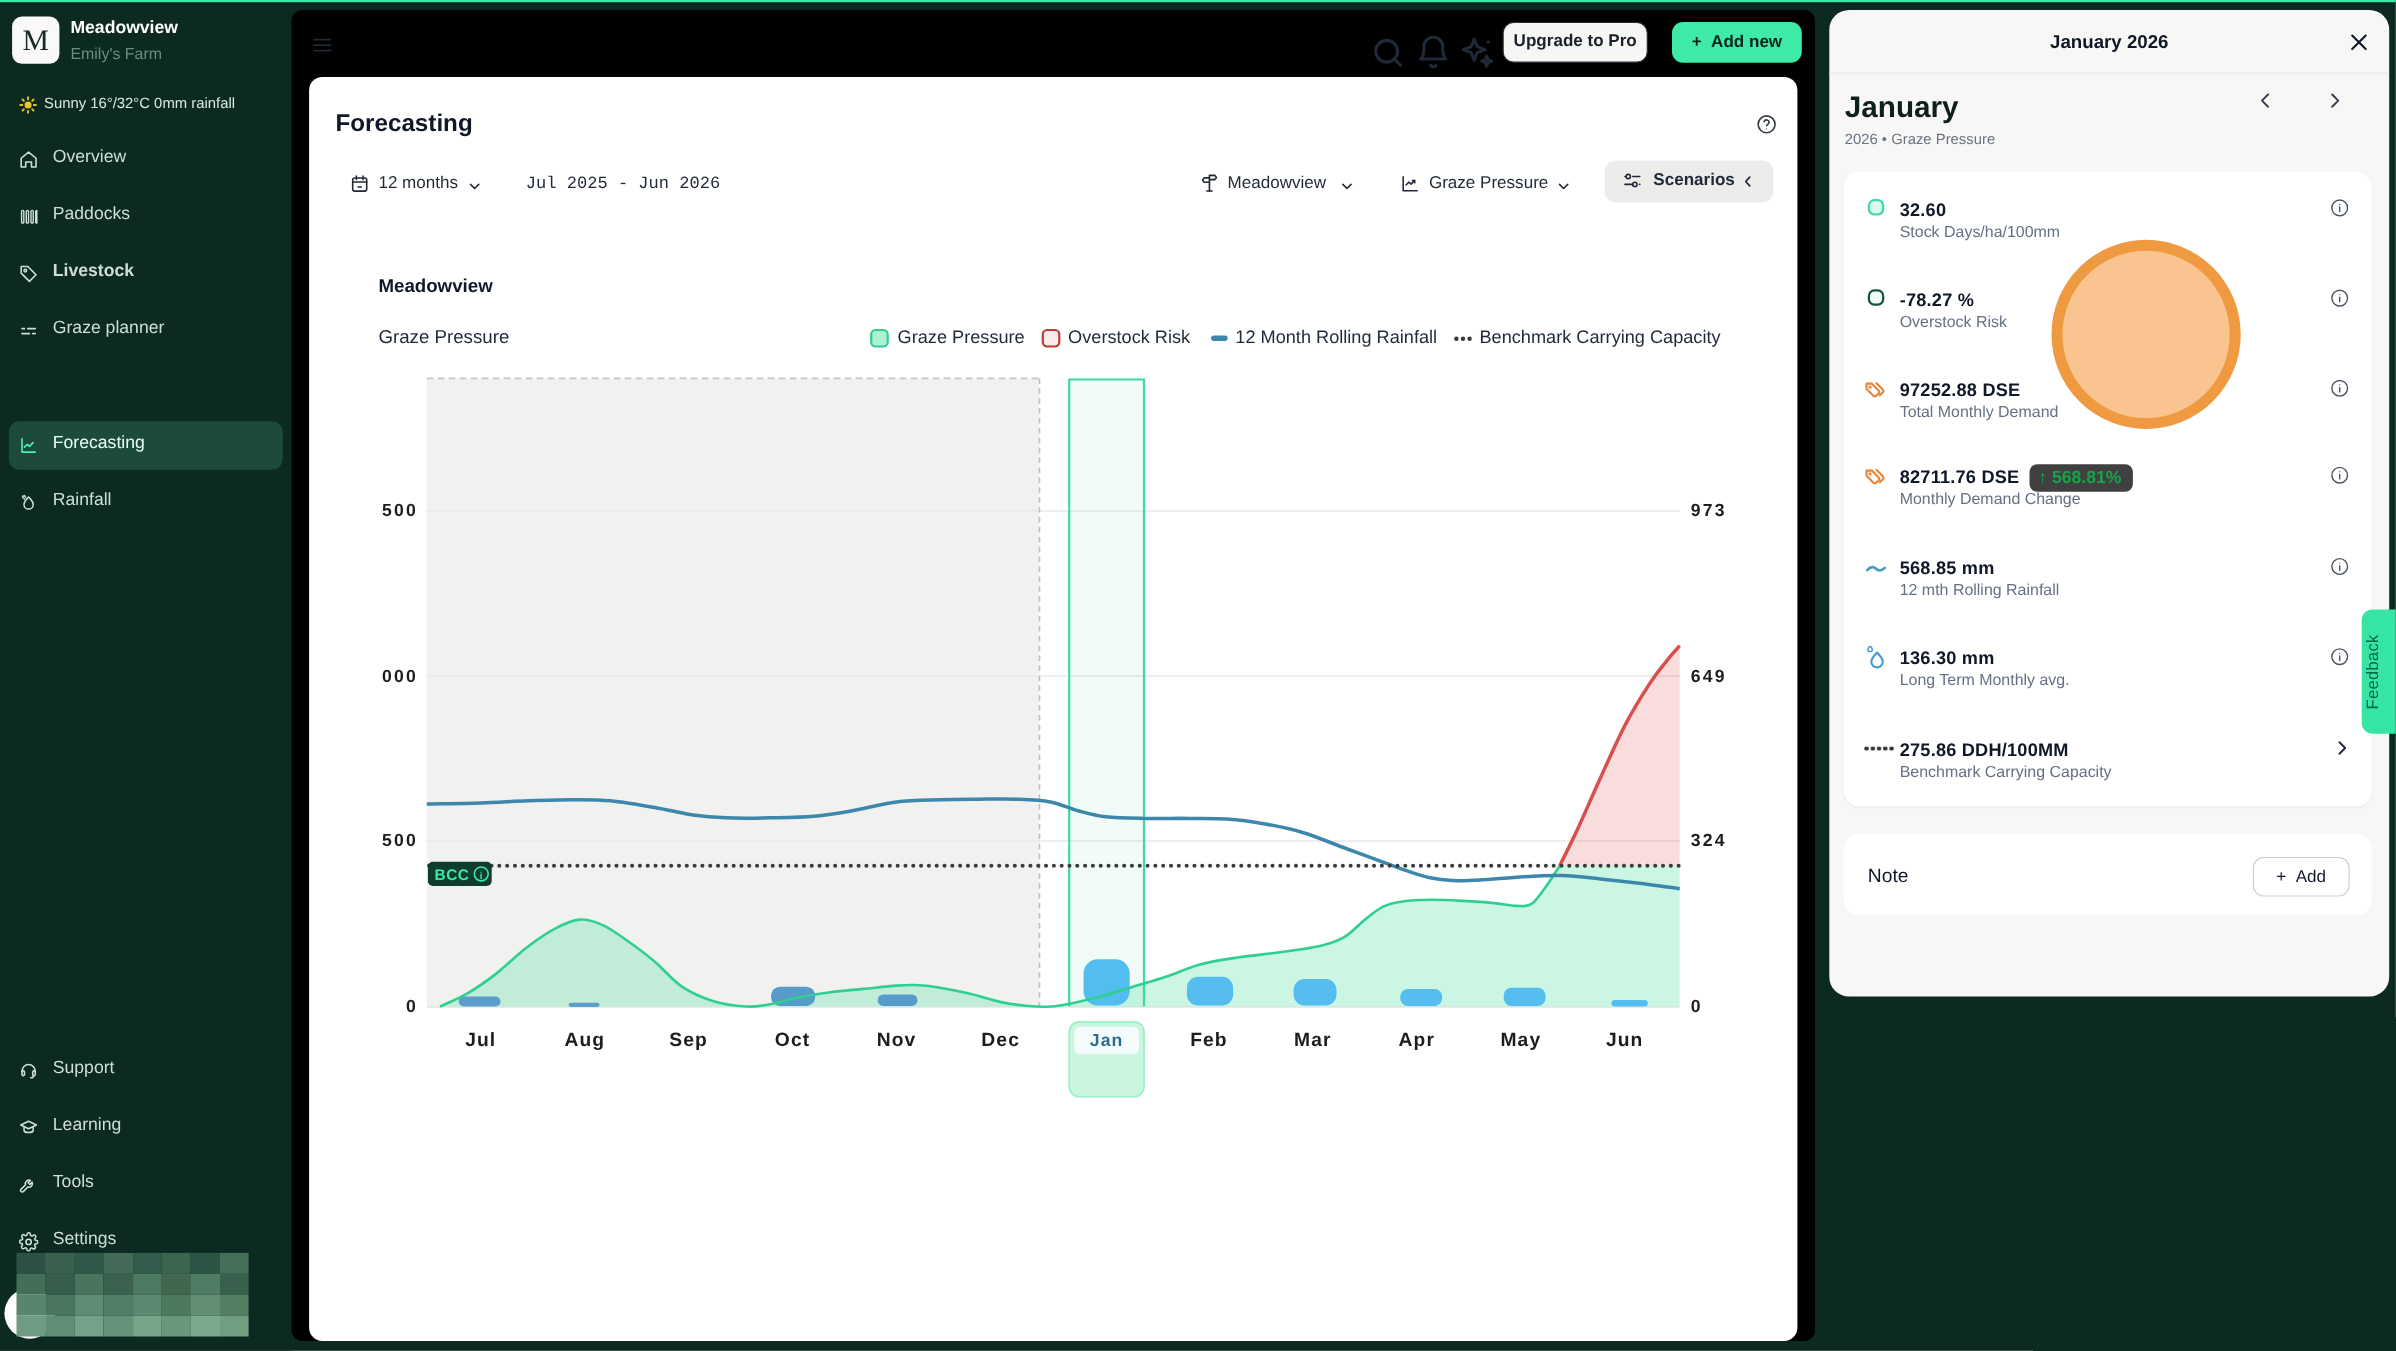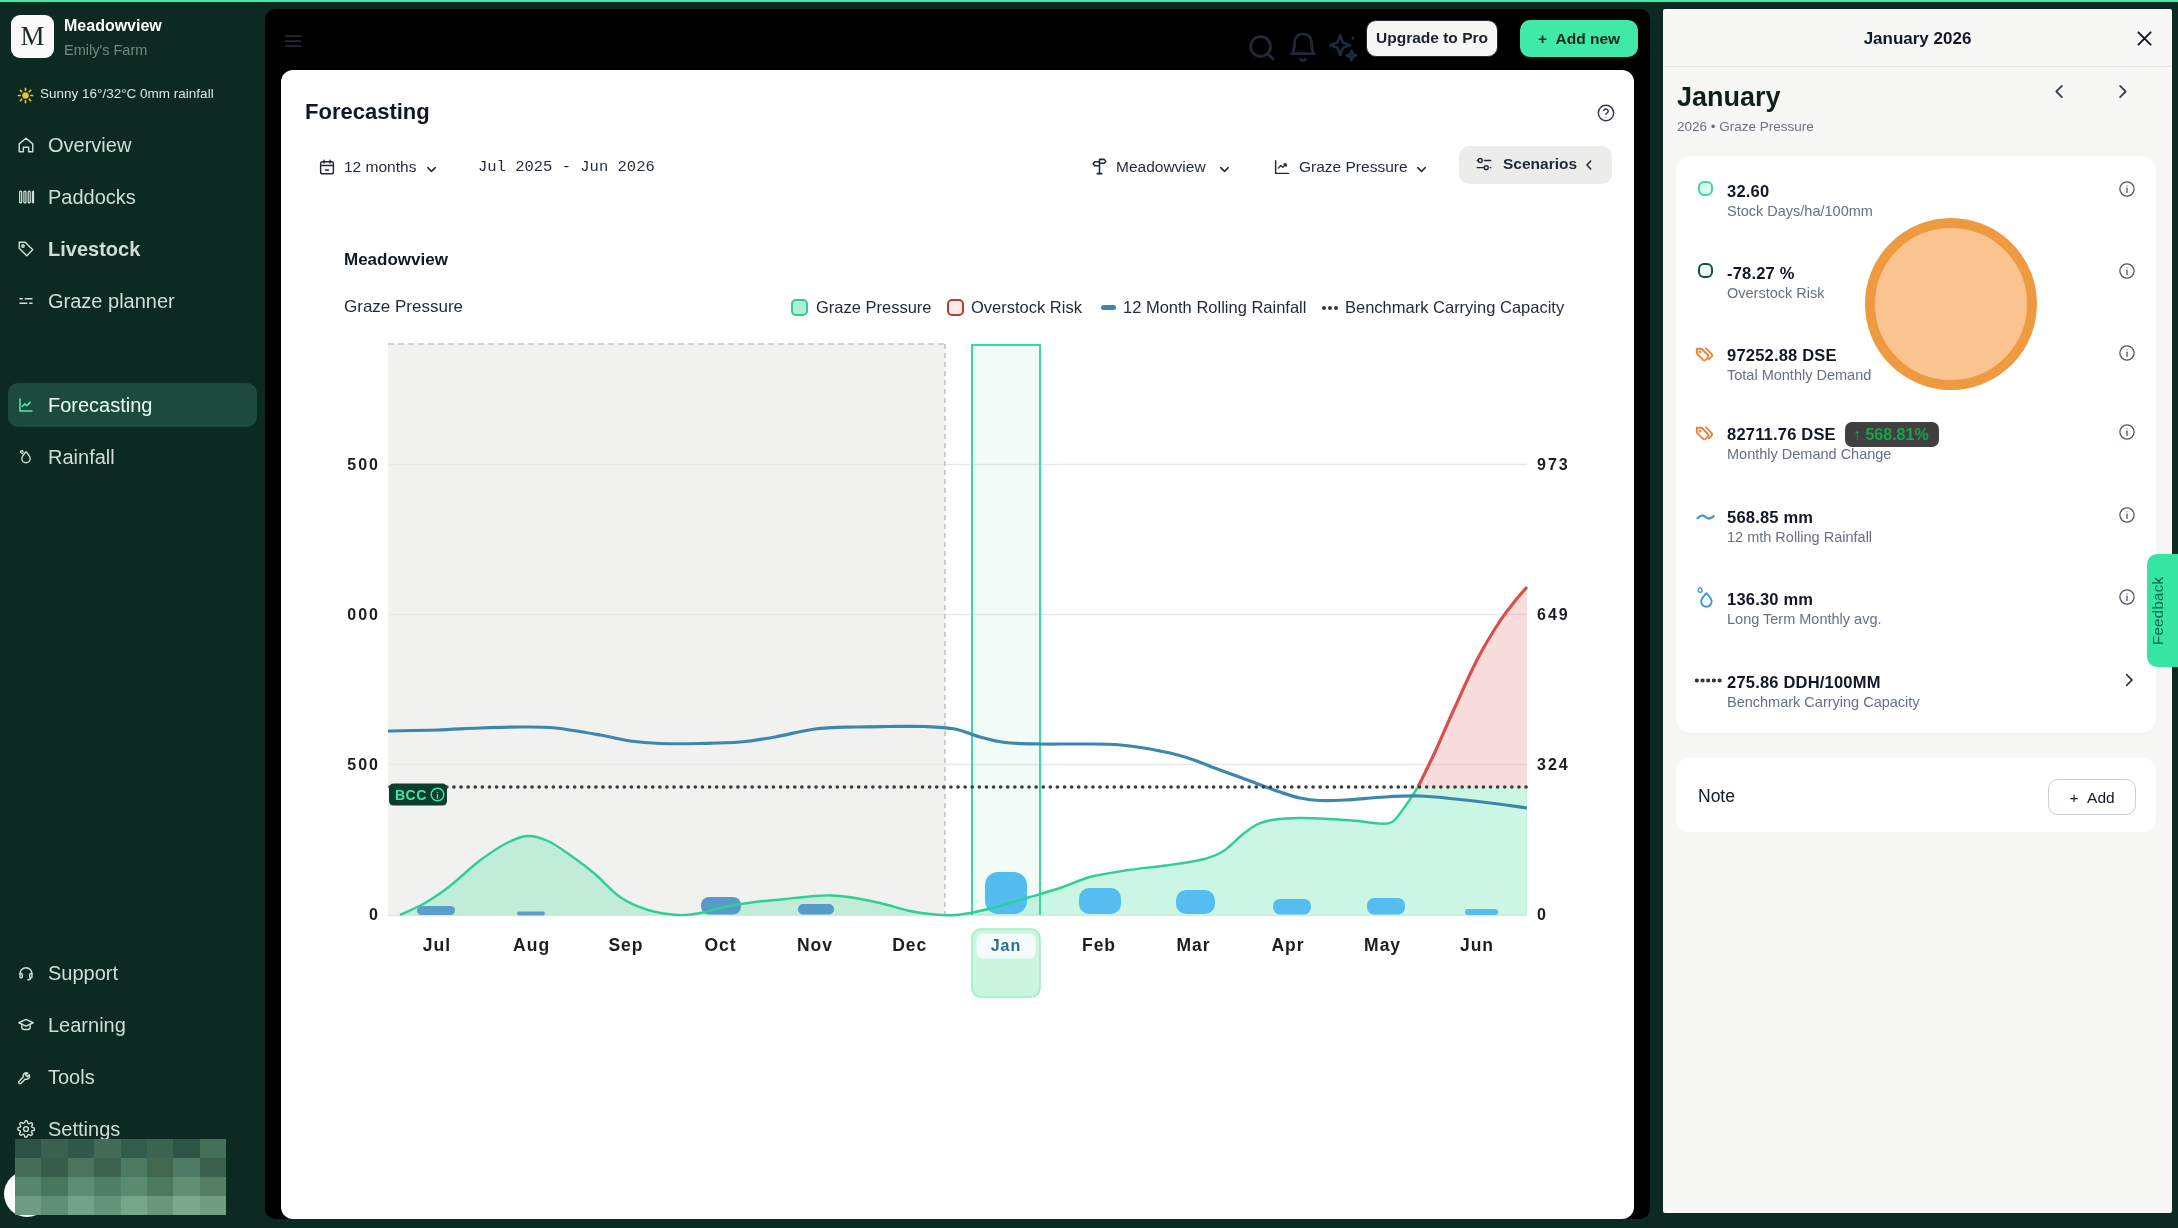--- a/index.html
+++ b/index.html
@@ -9,35 +9,35 @@
   .topstrip { left:0; top:0; width:2178px; height:2px; background:#3ce9a7; }
 
   
   .sidebar { left:0; top:3px; width:265px; height:1225px; background:#0c2a22; }
   .logo { position:absolute; left:11px; top:12px; width:43px; height:43px; background:#f8f9f8; border-radius:9px; font-family:"Liberation Serif", serif; font-size:27px; color:#1a2b26; text-align:center; line-height:42px; }
   .farmname { position:absolute; left:64px; top:14px; color:#fff; font-size:16px; font-weight:bold; }
   .farmsub { position:absolute; left:64px; top:39px; color:#6e8b80; font-size:14.5px; }
   .weather { position:absolute; left:40px; top:83px; color:#dbe7e1; font-size:13.5px; }
   .nav { position:absolute; left:8px; width:249px; height:44px; border-radius:10px; color:#ced fdd; }
   .nav .ic { position:absolute; left:9px; top:13px; width:18px; height:18px; }
-  .nav .lbl { position:absolute; left:40px; top:11px; font-size:20px; color:#cfdfd8; }
+  .nav .lbl { position:absolute; left:40px; top:11px; font-size:16px; color:#cfdfd8; }
   .nav.sel { background:#1c4b3d; }
   .nav.sel .lbl { color:#eafff6; }
 
   
   .main { left:265px; top:9px; width:1385px; height:1210px; background:#000000; border-radius:10px; }
   .fcard { position:absolute; left:16px; top:61px; width:1353px; height:1149px; background:#fff; border-radius:12px; }
 
   
   .tb-iconbtn { position:absolute; top:22px; width:34px; height:34px; }
   .btn-upgrade { position:absolute; left:1101px; top:11px; width:132px; height:37px; border:1.5px solid #252b33; border-radius:10px; background:#f6f6f5; font-size:15.5px; font-weight:bold; color:#1a212b; text-align:center; line-height:34px; }
   .btn-addnew { position:absolute; left:1255px; top:11px; width:118px; height:37px; border-radius:10px; background:#3fe9a8; font-size:15.5px; font-weight:bold; color:#09251c; text-align:center; line-height:37px; }
 
   
-  .drawer { left:1663px; top:9px; width:509px; height:1204px; background:#f7f7f6; border-radius:2px; }
+  .drawer { left:1663px; top:9px; width:509px; height:897px; background:#f7f7f6; border-radius:18px; }
   .dtitle { position:absolute; top:20px; left:0; width:100%; text-align:center; font-size:17px; font-weight:bold; color:#101828; }
   .ddivider { position:absolute; left:0; top:57px; width:100%; height:1px; background:#e6e6e5; }
   .dmonth { position:absolute; left:14px; top:73px; font-size:27px; font-weight:bold; color:#0f1f1a; }
   .dsub { position:absolute; left:14px; top:110px; font-size:13.5px; color:#6b7280; }
   .dcard { position:absolute; left:13px; top:147px; width:480px; height:577px; background:#fff; border-radius:14px; box-shadow:0 1px 2px rgba(0,0,0,0.04); }
   .ncard { position:absolute; left:13px; top:749px; width:480px; height:74px; background:#fff; border-radius:14px; }
   .statrow { position:absolute; left:0; width:480px; }
   .statval { position:absolute; left:51px; top:0; font-size:16.5px; line-height:24px; font-weight:bold; color:#101828; letter-spacing:0.2px; }
   .statlbl { position:absolute; left:51px; top:24px; font-size:14.5px; color:#667085; }
   .staticon { position:absolute; left:20px; top:2px; width:20px; height:20px; }

